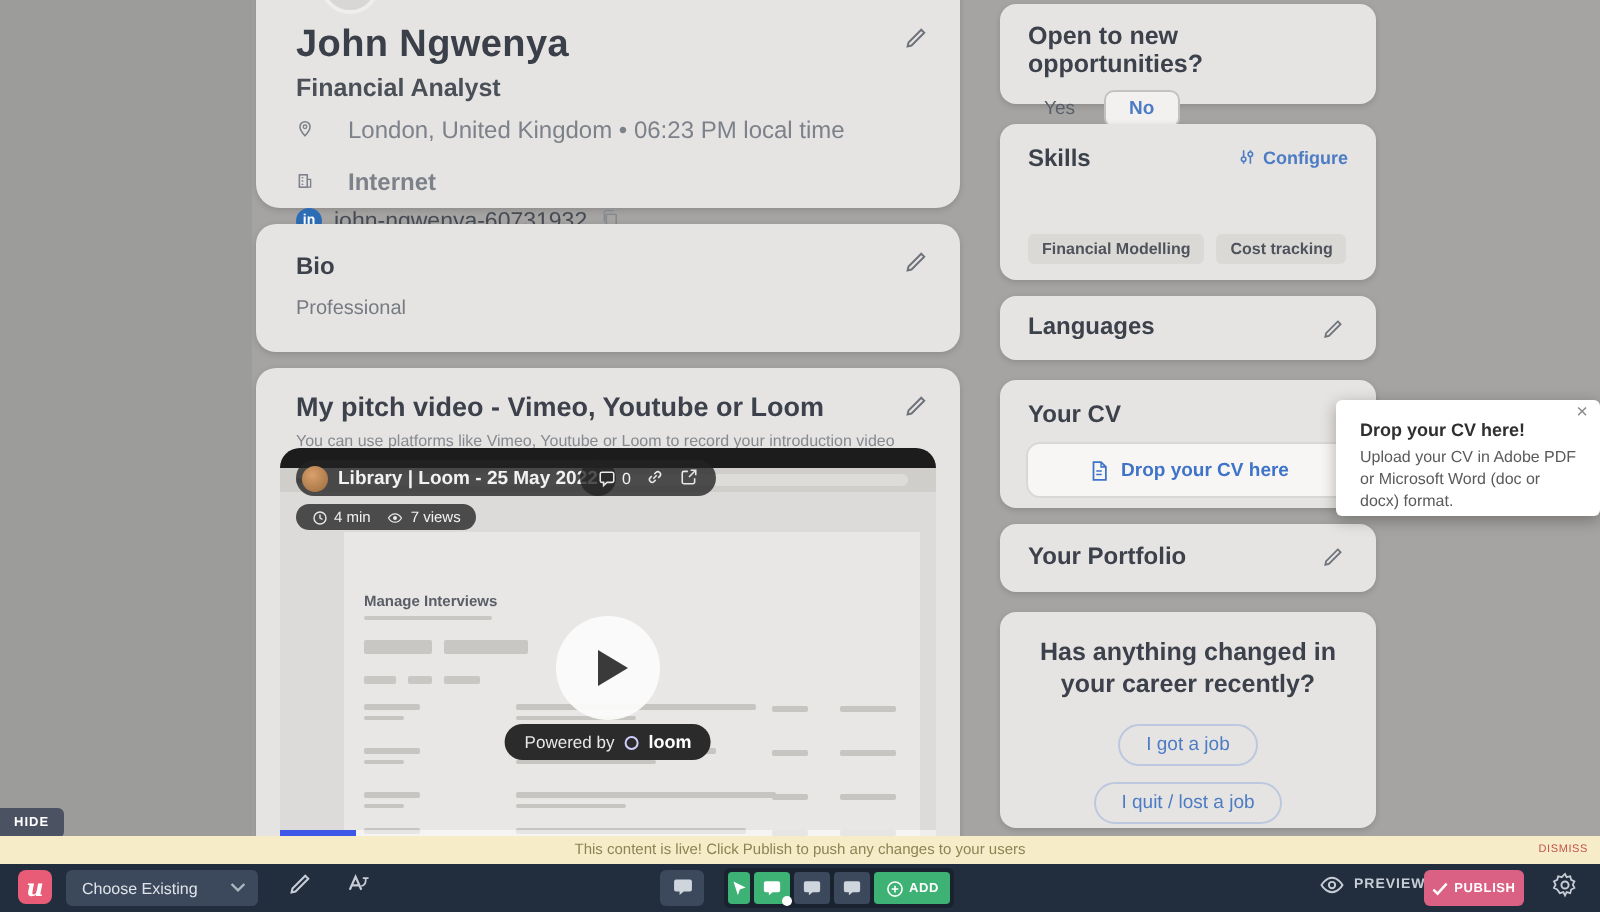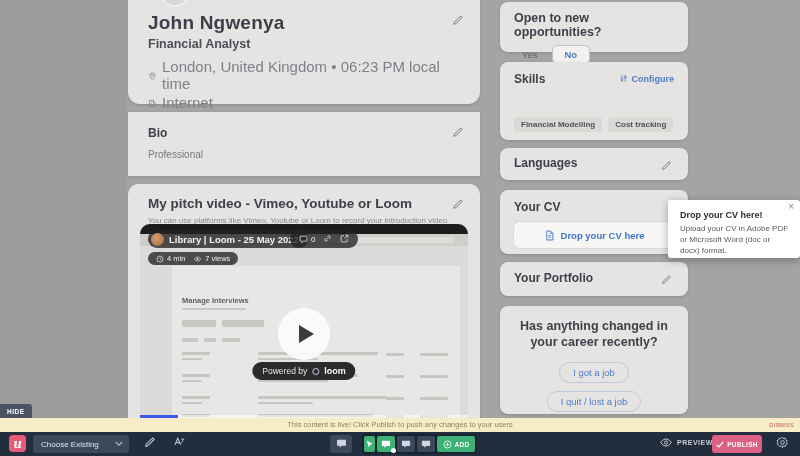--- a/index.html
+++ b/index.html
@@ -1,30 +1,30 @@
 <!DOCTYPE html>
 <html><head>
 <meta charset="utf-8">
 <style>
   * { margin:0; padding:0; box-sizing:border-box; }
   html,body { width:800px; height:456px; }
   body { font-family:"Liberation Sans", sans-serif; }
   .stage { position:relative; width:800px; height:456px; background:#a5a4a2; overflow:hidden; }
   .left-strip { position:absolute; left:0; top:0; width:126px; height:418px; background:#9c9c9a; }
 
-  .card { position:absolute; background:#e5e4e2; border-radius:0; box-shadow:0 1px 3px rgba(0,0,0,.15); }
+  .card { position:absolute; background:#e5e4e2; border-radius:10px; box-shadow:0 1px 3px rgba(0,0,0,.15); }
   .pencil { position:absolute; top:12px; right:16px; cursor:pointer; }
 
   
   .profile { left:128px; top:-26px; width:352px; height:130px; border-radius:12px; padding:38px 20px 0; }
   .avatar-ring { position:absolute; left:32px; top:3px; width:30px; height:30px; border-radius:50%; background:#d8d7d5; border:2px solid #efeeec; }
   .name { font-size:19px; font-weight:bold; color:#3a3f49; line-height:22px; letter-spacing:.2px; }
   .job-title { font-size:12.5px; font-weight:bold; color:#4b5058; margin-top:3px; }
-  .meta-row { display:flex; align-items:center; gap:5px; font-size:15px; color:#7d818a; margin-top:7px; }
-  .meta-row + .meta-row { margin-top:2px; }
+  .meta-row { display:flex; align-items:center; gap:17px; font-size:12px; color:#7d818a; margin-top:7px; }
+  .meta-row + .meta-row { margin-top:12px;font-weight:bold; }
   .li-row { display:flex; align-items:center; gap:6px; margin-top:6px; font-size:11.5px; color:#454a53; }
   .li-badge { width:13px; height:13px; border-radius:50%; background:#2d6db5; color:#fff; font-size:7px; font-weight:bold; display:flex; align-items:center; justify-content:center; }
 
   
   .bio { left:128px; top:112px; width:352px; height:64px; padding:14px 20px 0; }
   .h-md { font-size:12px; font-weight:bold; color:#3c414b; }
   .bio-text { font-size:10px; color:#767a82; margin-top:9px; }
 
   
   .video-card { left:128px; top:184px; width:352px; height:268px; padding:12px 16px 0 20px; border-radius:10px 10px 0 0; }

